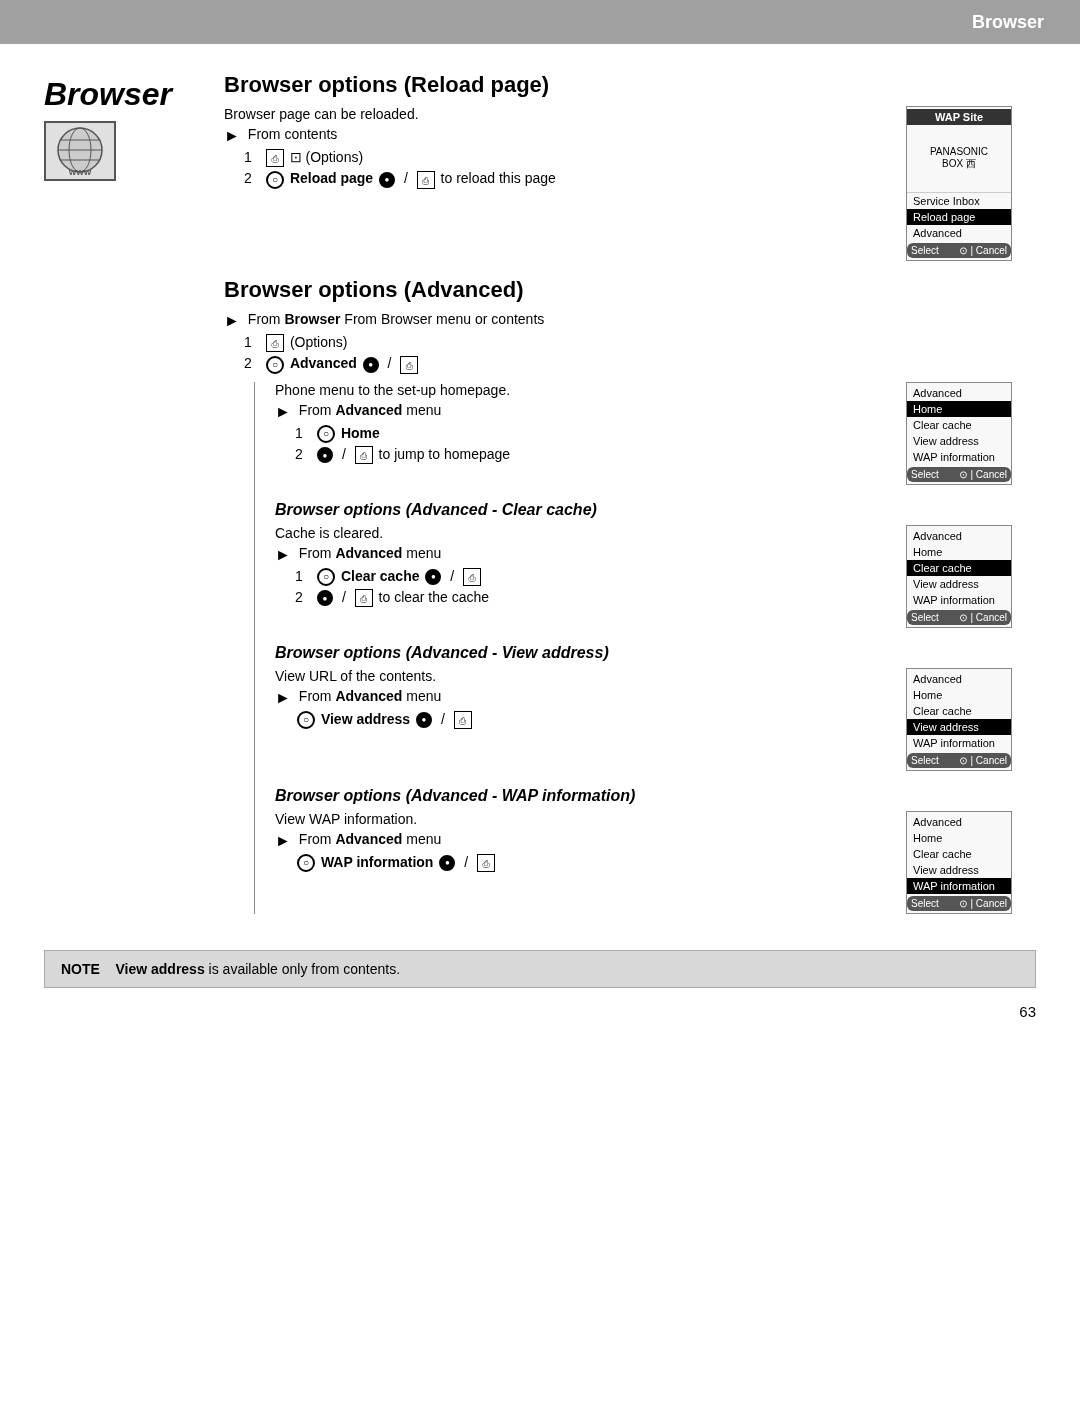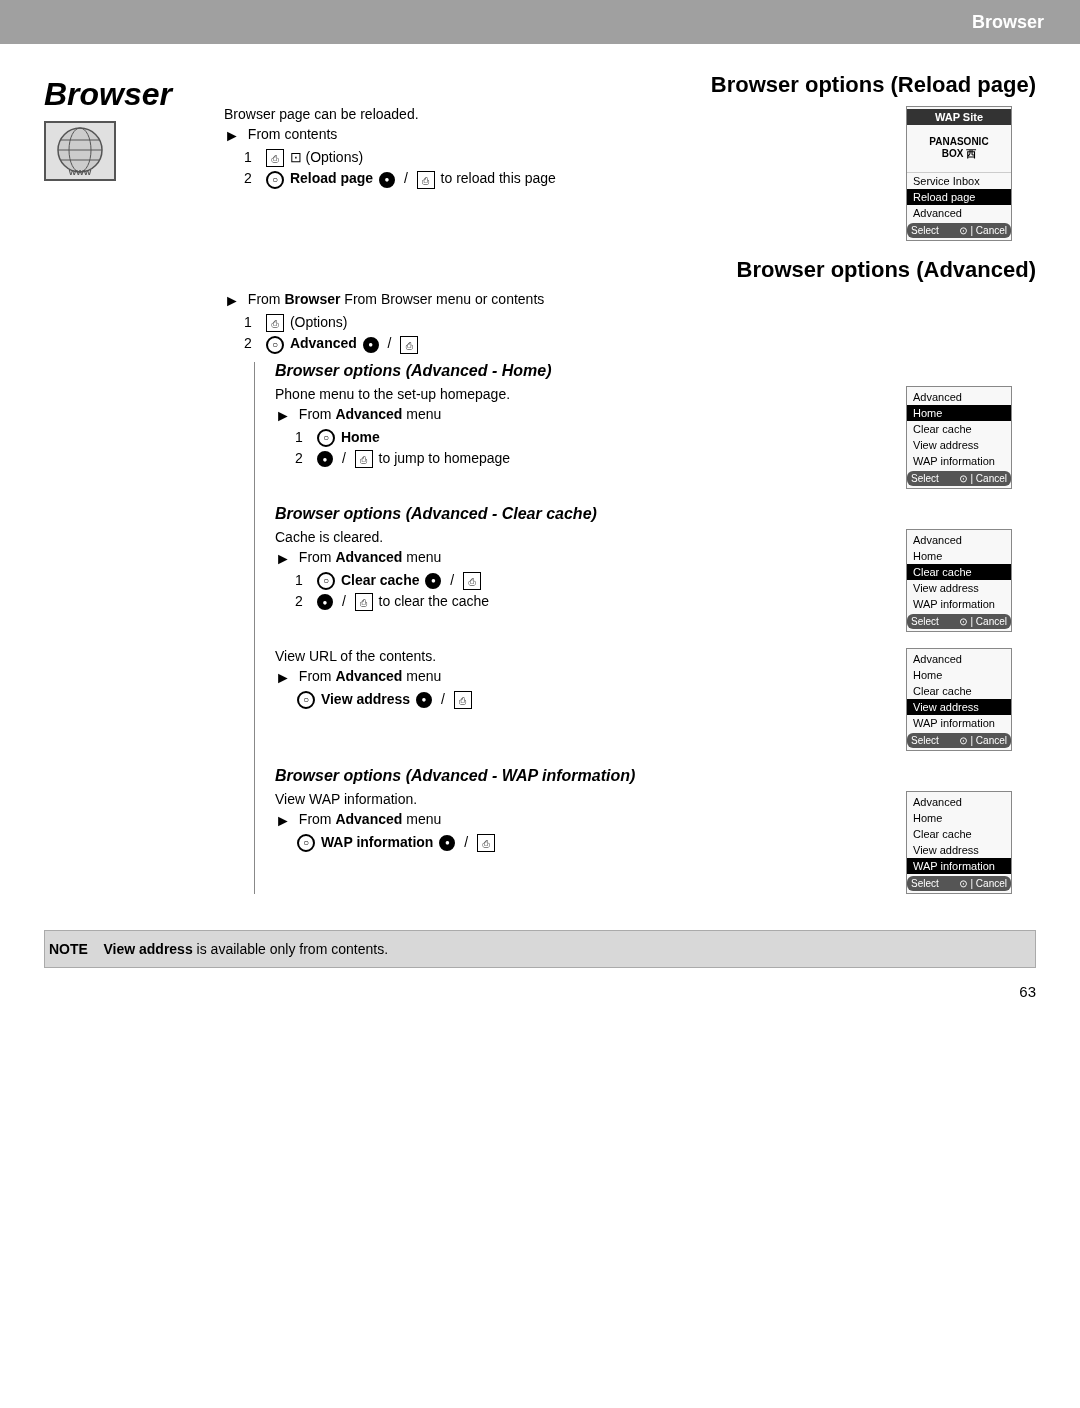--- a/index.html
+++ b/index.html
@@ -52,21 +52,20 @@
       color: #000;
       margin-top: 4px;
       white-space: nowrap;
     }
 
     
     .section-title {
       font-size: 22px;
       font-weight: bold;
       margin-bottom: 8px;
-      text-align: right;
     }
 
     .subsection-title {
       font-size: 16px;
       font-style: italic;
       font-weight: bold;
       margin-bottom: 6px;
     }
 
     
@@ -213,23 +212,23 @@
       background: #333;
       color: #fff;
       padding: 2px 6px;
       font-size: 11px;
       font-weight: bold;
       text-align: center;
     }
 
     .phone-screen-panasonic {
       text-align: center;
-      padding: 11px 6px;
+      padding: 21px 6px;
       font-size: 10px;
-      font-weight: bold;
+      font-weight: normal;
       border-bottom: 1px solid #ccc;
     }
 
     .phone-screen-footer {
       display: flex;
       justify-content: space-between;
       background: #555;
       color: #fff;
       padding: 2px 4px;
       font-size: 10px;
@@ -242,21 +241,21 @@
       border-left: 1.5px solid #888;
       padding-left: 20px;
       margin-left: 30px;
       margin-top: 8px;
     }
 
     
     .note-box {
       background: #d8d8d8;
       border: 1px solid #aaa;
-      padding: 10px 4px;
+      padding: 10px 16px;
       margin-top: 20px;
       font-size: 14px;
     }
 
     
     .page-number {
       position: absolute;
       bottom: 28px;
       right: 44px;
       font-size: 15px;
@@ -396,21 +395,20 @@
               <span class="icon-filled-circle">●</span>
               <span class="slash">/</span>
               <span class="icon-options">⎙</span>
             </span>
           </div>
         </div>
 
         <div class="nested-section">
 
           <div class="content-block">
-            <div class="subsection-title">Browser options (Advanced - Home)</div>
             <div class="two-col">
               <div class="two-col-left">
                 <div class="desc-text">Phone menu to the set-up homepage.</div>
                 <div class="arrow-item">
                   <span class="arrow">►</span>
                   <span class="arrow-text">
                     From <span class="bold-text">Advanced</span> menu
                   </span>
                 </div>
                 <div class="steps">
@@ -491,20 +489,21 @@
                   <div class="phone-screen-footer">
                     <span>Select</span>
                     <span>⊙ | Cancel</span>
                   </div>
                 </div>
               </div>
             </div>
           </div>
 
           <div class="content-block">
+            <div class="subsection-title">Browser options (Advanced - View address)</div>
             <div class="two-col">
               <div class="two-col-left">
                 <div class="desc-text">View URL of the contents.</div>
                 <div class="arrow-item">
                   <span class="arrow">►</span>
                   <span class="arrow-text">
                     From <span class="bold-text">Advanced</span> menu
                   </span>
                 </div>
                 <div class="steps">

